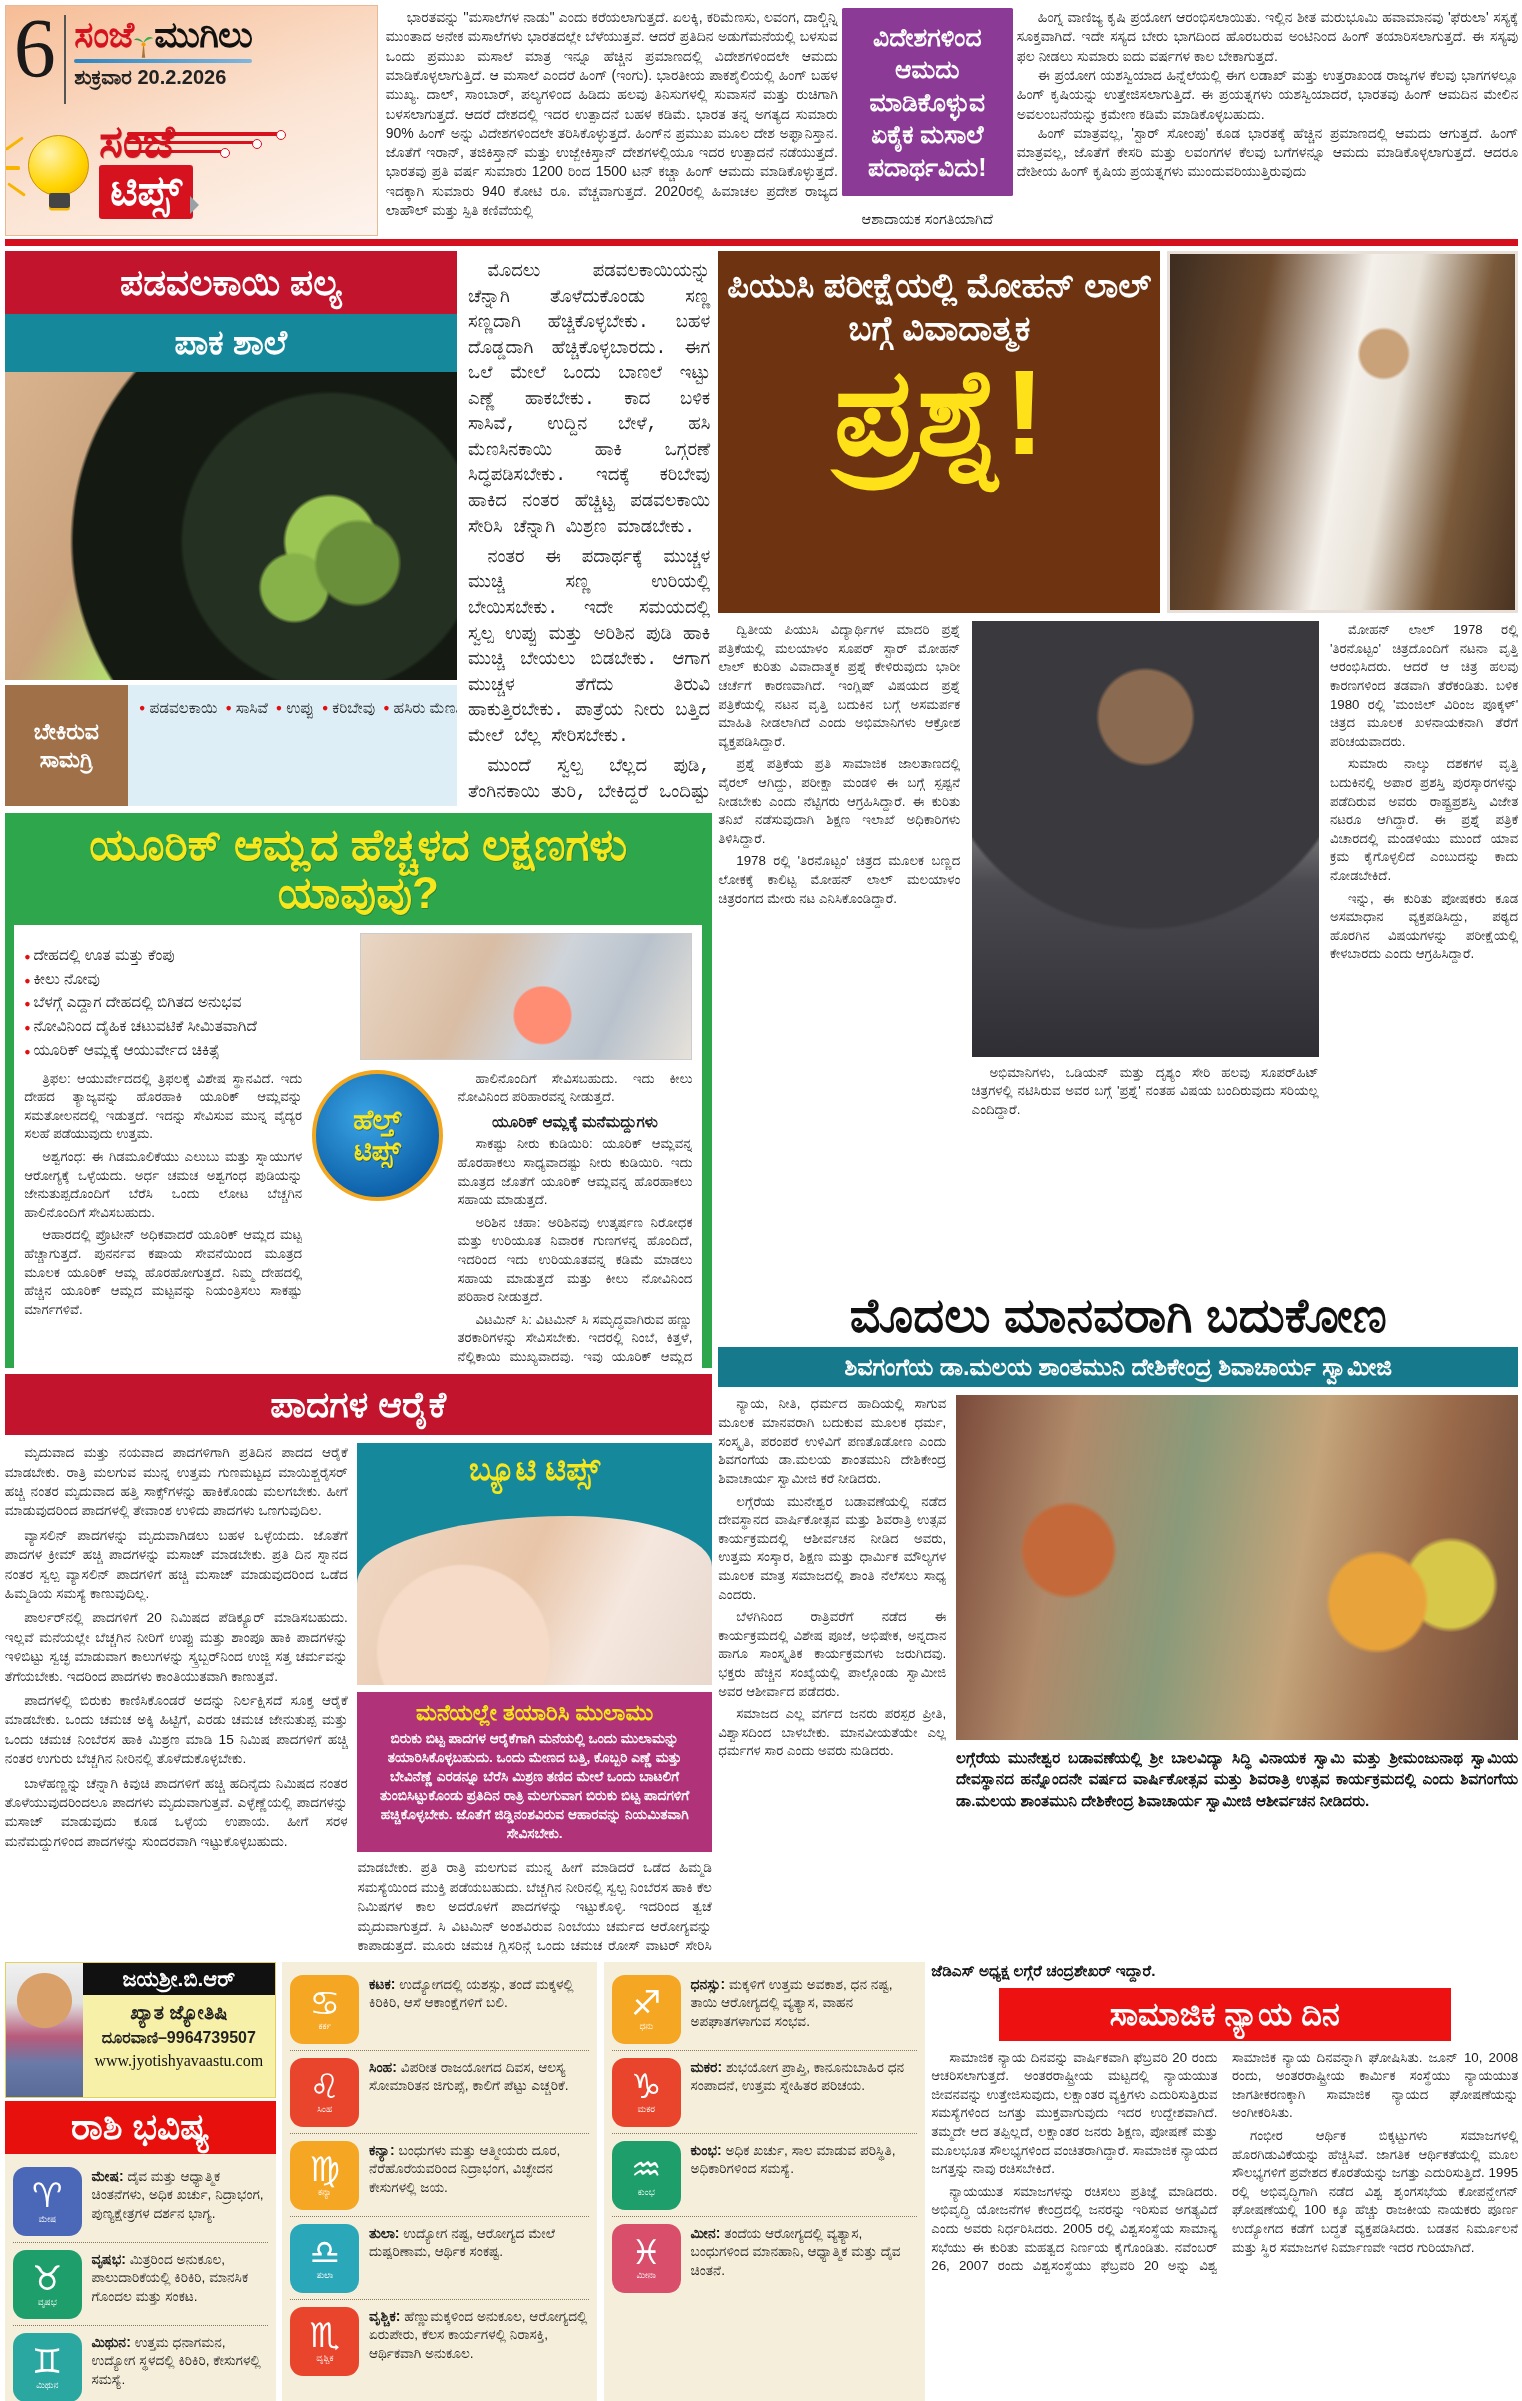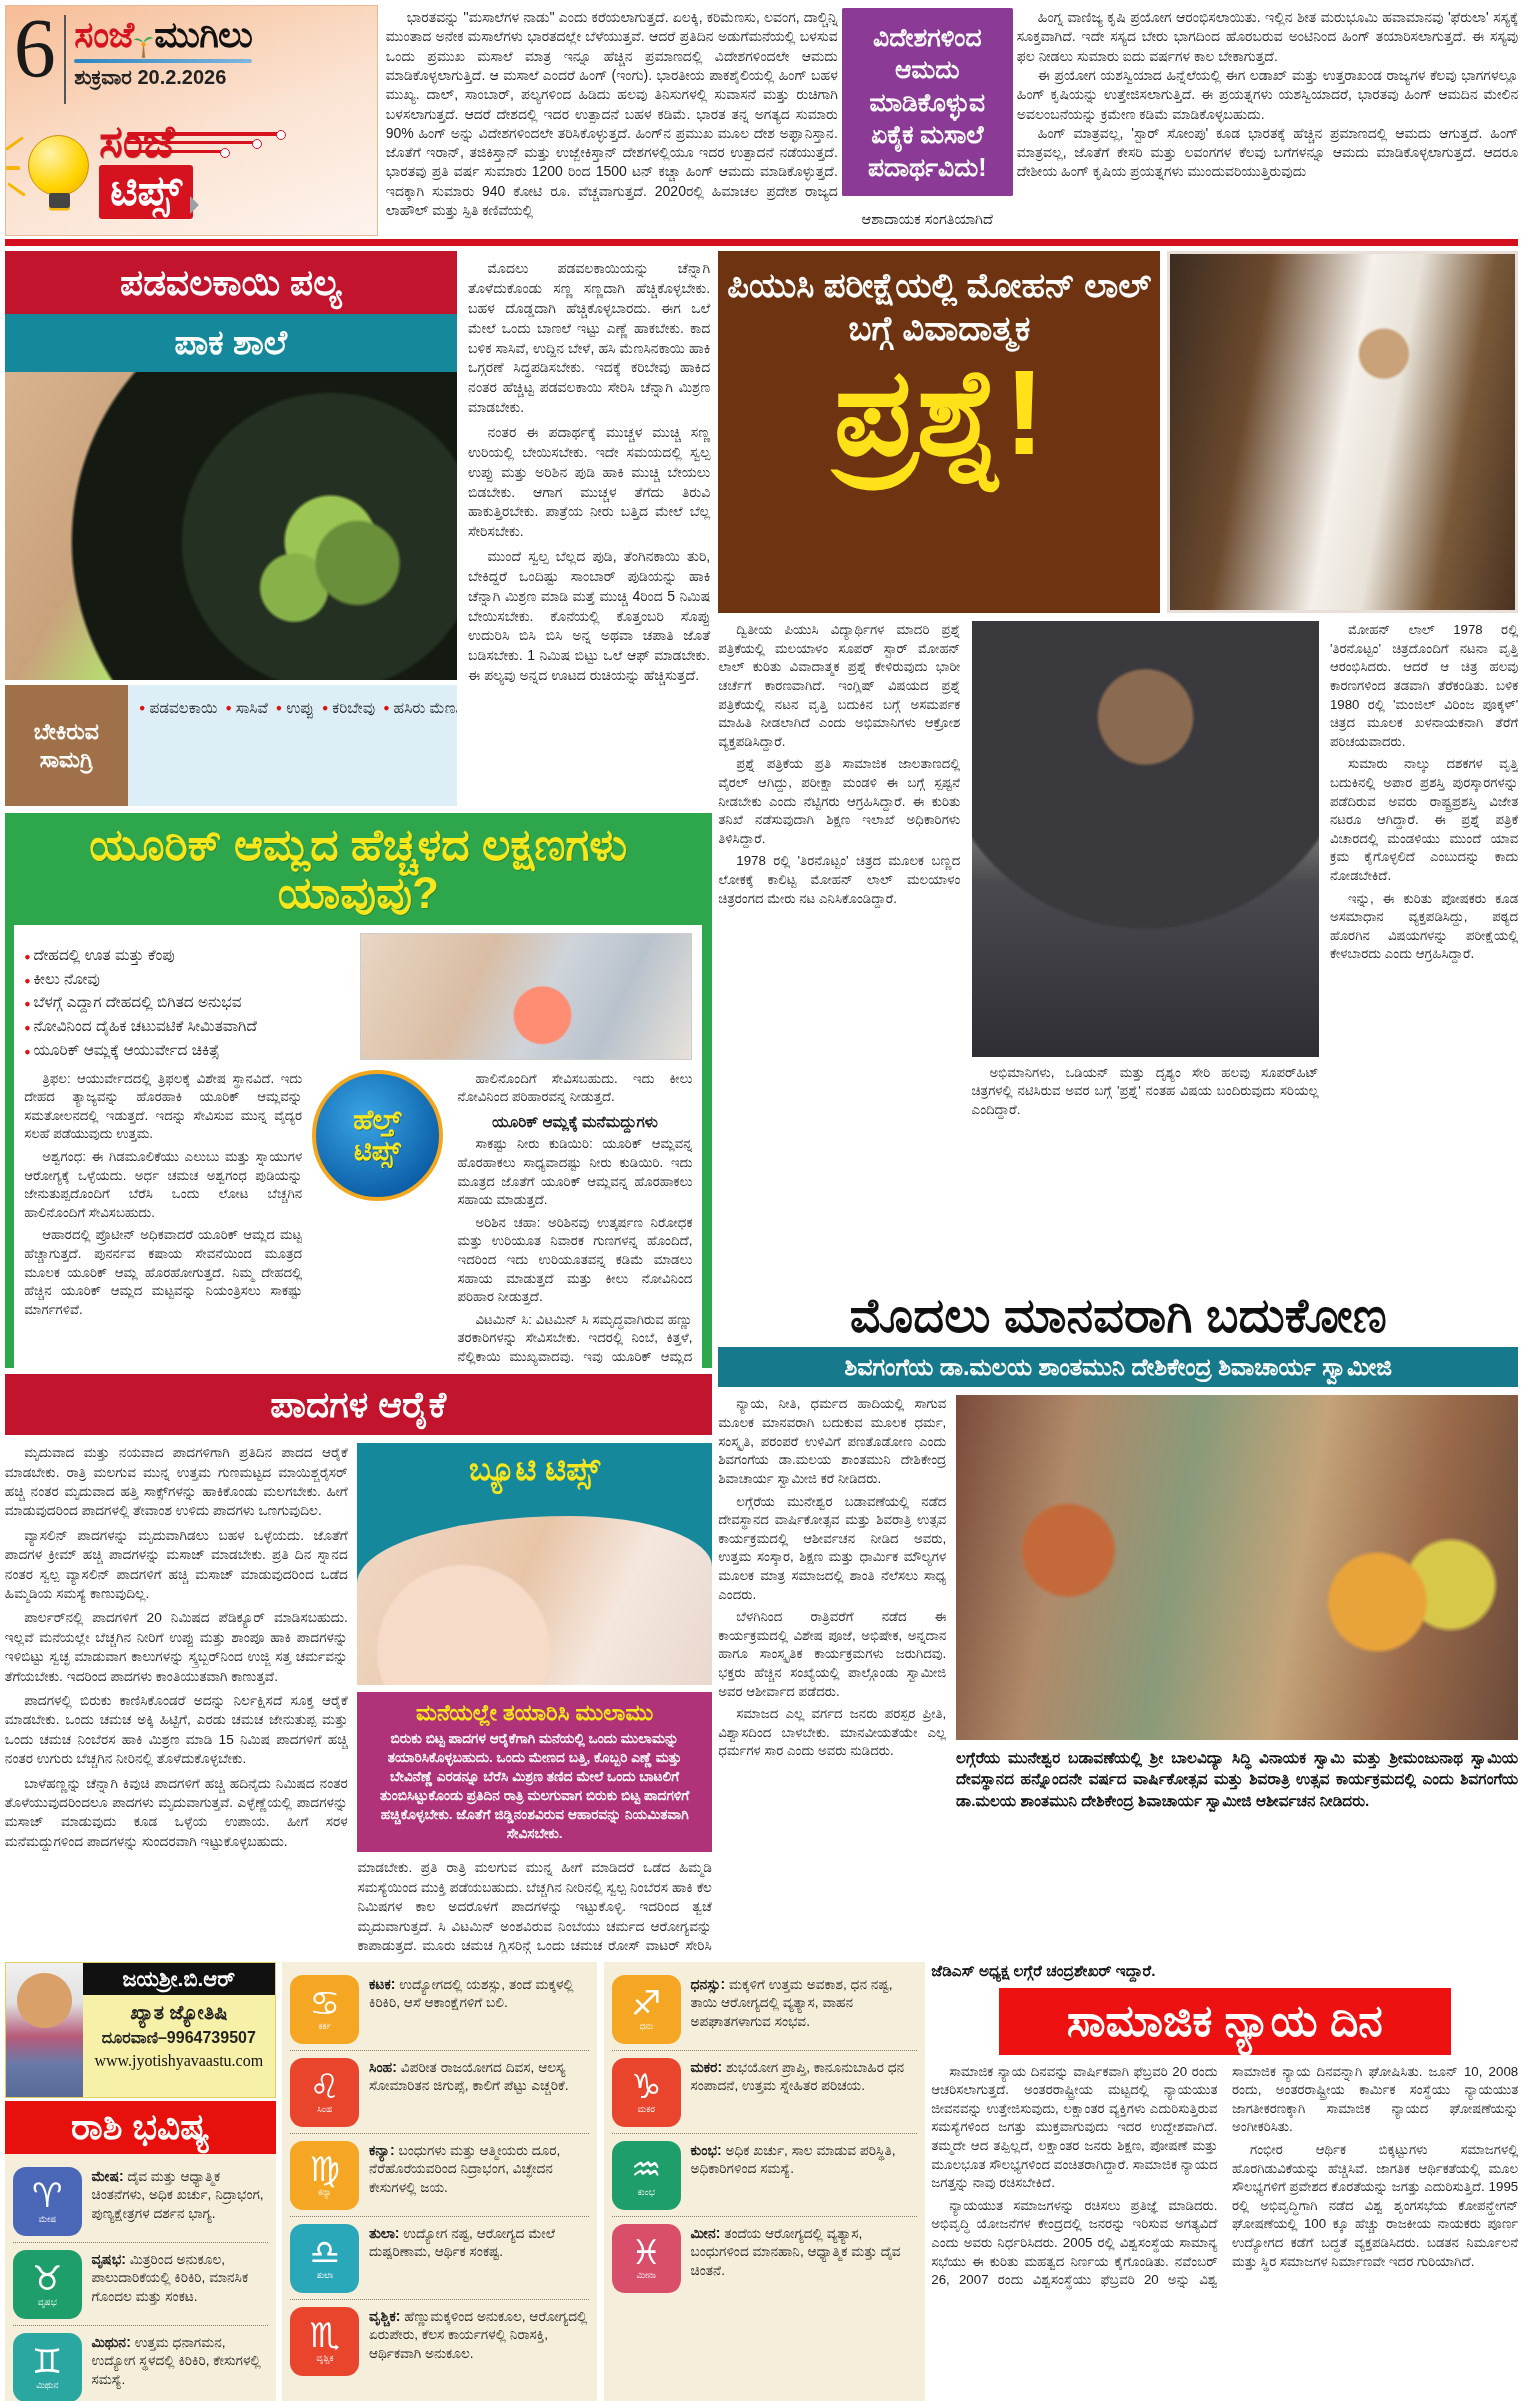--- a/index.html
+++ b/index.html
@@ -61,21 +61,21 @@
       radial-gradient(circle at 72% 55%, #9cc653 0 12%, #243021 13% 40%, #141a12 41% 70%, transparent 71%),
       linear-gradient(120deg,#d8b38e 0%,#c9a27c 30%,#b5e070 45%,#8f8f74 60%,#5c5c4c 100%);
   }
   .rec-ing-row { height:121px; display:flex; margin-top:4.8px; }
   .ing-label { width:123px; flex:none; background:#a07148; color:#fff; font-weight:bold; font-size:22px; line-height:1.25; display:flex; align-items:center; justify-content:center; text-align:center; padding:4.8px; }
   .ing-box { flex:1; background:#ddeef6; padding:9.7px 11.3px; font-size:15.3px; line-height:1.7; color:#222; overflow:hidden; }
   .ing-box .ing { white-space:nowrap; margin-right:8px; }
   .ing-box .ing:before { content:"●"; color:#e01010; font-size:10.5px; margin-right:4px; vertical-align:1.6px; }
   .rec-right { flex:1; display:flex; flex-direction:column; overflow:hidden; }
   .band-brown { background:#6e3411; font-size:32px; height:69px; flex:none; }
-  .method { font-size:14px; line-height:1.42; text-align:justify; color:#1c1c1c; padding:8px 1.6px 0 4.8px; overflow:hidden; }
+  .method { font-size:18px; line-height:1.42; text-align:justify; color:#1c1c1c; padding:8px 1.6px 0 4.8px; overflow:hidden;font-family:Liberation Mono, monospace; }
   .method p { text-indent:19.4px; margin-bottom:4.8px; }
 
   
   .uric { height:555px; background:#2ea64b; padding:8px 9.7px; overflow:hidden; }
   .uric-title { color:#f8e71c; font-size:44px; font-weight:bold; text-align:center; line-height:1.1; margin-bottom:8px; text-shadow:0.8px 0.8px 0 #00000033; }
   .uric-panel { background:#fff; height:calc(100% - 53px); padding:8px 9.7px; position:relative; overflow:hidden; }
   .uric-top { display:flex; gap:2px; }
   .uric-bullets { width:50%; font-size:15.3px; line-height:1.55; color:#1c1c1c; padding-top:9.7px; }
   .uric-bullets li { list-style:none; }
   .uric-bullets li:before { content:"● "; color:#e01010; font-size:10.5px; }
@@ -166,21 +166,21 @@
   .zod { display:flex; gap:9.7px; align-items:flex-start; padding:6.5px 0; border-bottom:1.2px dotted #8a7a5a; }
   .zod:last-child { border-bottom:none; }
   .zicon { width:69px; height:69px; flex:none; border-radius:13px; color:#fff; display:flex; flex-direction:column; align-items:center; justify-content:center; }
   .zsym { font-size:34px; line-height:1; font-family:"DejaVu Sans",sans-serif; }
   .zlab { font-size:9px; margin-top:1.6px; }
   .ztext { font-size:13.7px; line-height:1.35; color:#1c1c1c; }
   .ztext b { font-size:14px; }
 
   .justice { flex:1; overflow:hidden; }
   .justice-capline { font-size:15.3px; font-weight:bold; color:#111; margin-bottom:8px; }
-  .justice-title { background:#ee1111; color:#fff; font-size:44px; font-weight:bold; text-align:center; width:452px; margin:0 auto 8px; padding:8px 4.8px; }
+  .justice-title { background:#ee1111; color:#fff; font-size:32px; font-weight:bold; text-align:center; width:452px; margin:0 auto 8px; padding:8px 4.8px; }
   .justice-body { column-count:2; column-gap:14.5px; font-size:13.3px; line-height:1.4; text-align:justify; color:#1c1c1c; }
   .justice-body p { text-indent:18px; margin-bottom:4px; }
 </style>
 </head>
 <body>
 
 <div class="page">
 
   <div class="hdr">
     <div class="mast">

